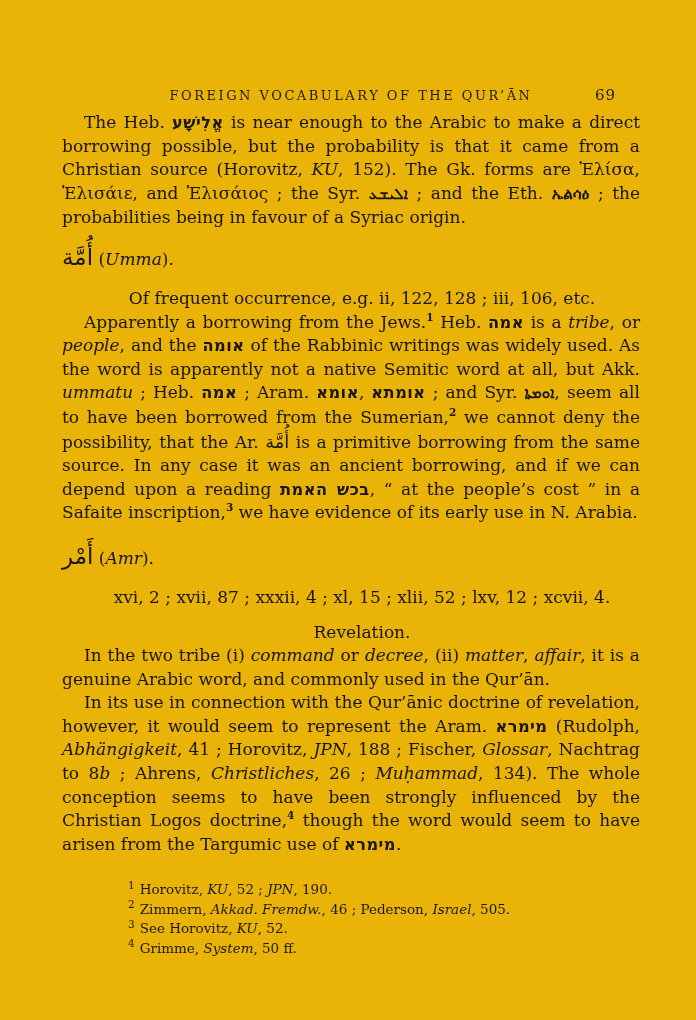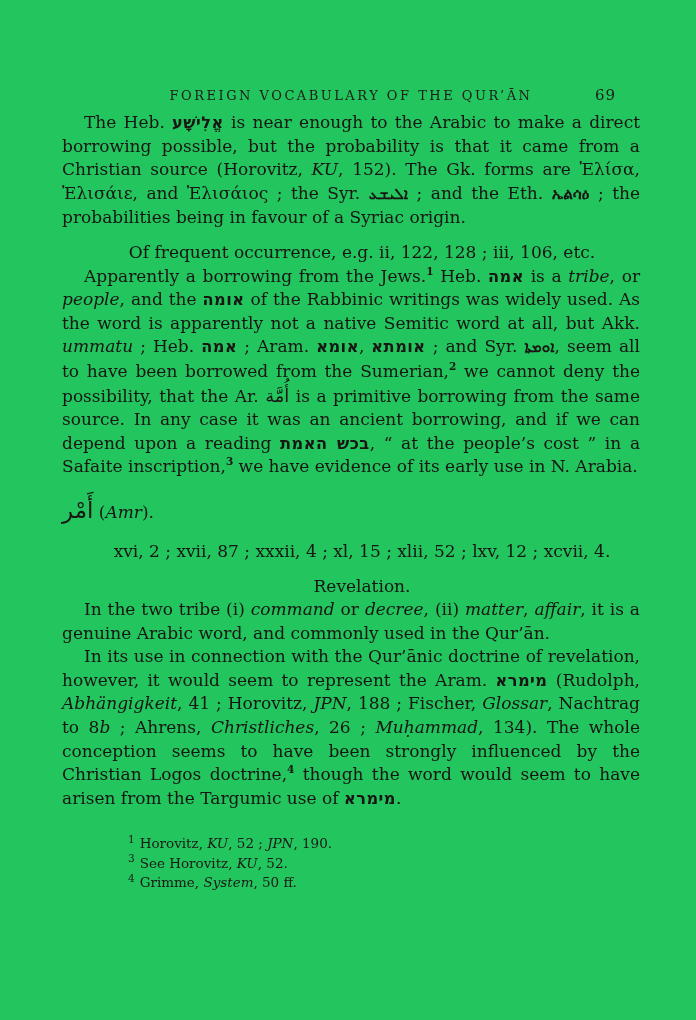--- a/index.html
+++ b/index.html
@@ -1,20 +1,20 @@
 <!DOCTYPE html>
 <html><head>
 <meta charset="utf-8">
 <style>
   html,body{margin:0;padding:0;background:#ffffff;}
   .page{
     position:relative;
     width:696px;height:1020px;
     box-sizing:border-box;
-    background:#22c55e;
+    background:#eab308;
     overflow:hidden;
     font-family:"DejaVu Serif","Liberation Serif",serif;
     color:#181512;
     padding-top:88px;
   }
   .runhead{
     position:relative;
     width:578px;margin-left:62px;
     text-align:center;
     font-size:13px;
@@ -76,26 +76,28 @@
 </head>
 <body>
 
 <div class="page">
   <div class="runhead">
     <span>FOREIGN VOCABULARY OF THE QUR’ĀN</span>
     <span class="pagenum">69</span>
   </div>
   <main id="content">
       <p class="body ind p1"><span>The Heb. </span><span class="heb" dir="rtl">אֱלִישָׁע</span><span> is near enough to the Arabic to make a direct borrowing possible, but the probability is that it came from a Christian source (Horovitz, </span><span class="it">KU</span><span>, 152).  The Gk. forms are Ἐλίσα, Ἐλισάιε, and Ἐλισάιος ; the Syr. </span><span class="syr" dir="rtl">ܐܠܝܫܥ</span><span> ; and the Eth. </span><span class="eth">ኤልሳዕ</span><span> ; the probabilities being in favour of a Syriac origin.</span></p>
+      <div class="entry"><span class="ar" dir="rtl">أُمَّة</span><span class="paren"> (<span class="it">Umma</span>).</span></div>
       <p class="body ind noj"><span>Of frequent occurrence, e.g. ii, 122, 128 ;  iii, 106, etc.</span></p>
       <p class="body ind"><span>Apparently a borrowing from the Jews.</span><sup class="fn">1</sup><span>  Heb. </span><span class="heb" dir="rtl">אמה</span><span> is a </span><span class="it">tribe</span><span>, or </span><span class="it">people</span><span>, and the </span><span class="heb" dir="rtl">אומה</span><span> of the Rabbinic writings was widely used. As the word is apparently not a native Semitic word at all, but Akk. </span><span class="it">ummatu</span><span> ;  Heb. </span><span class="heb" dir="rtl">אמה</span><span> ;  Aram. </span><span class="heb" dir="rtl">אומא</span><span>, </span><span class="heb" dir="rtl">אומתא</span><span> ;  and Syr. </span><span class="syr" dir="rtl">ܐܘܡܬܐ</span><span>, seem all to have been borrowed from the Sumerian,</span><sup class="fn">2</sup><span> we cannot deny the possibility, that the Ar. </span><span class="arin" dir="rtl">أُمَّة</span><span> is a primitive borrowing from the same source.  In any case it was an ancient borrowing, and if we can depend upon a reading </span><span class="heb" dir="rtl">בכש האמת</span><span>, “ at the people’s cost ” in a Safaite inscription,</span><sup class="fn">3</sup><span> we have evidence of its early use in N. Arabia.</span></p>
       <div class="entry entry2"><span class="ar" dir="rtl">أَمْر</span><span class="paren"> (<span class="it">Amr</span>).</span></div>
       <p class="body ind noj"><span>xvi, 2 ;  xvii, 87 ;  xxxii, 4 ;  xl, 15 ;  xlii, 52 ;  lxv, 12 ;  xcvii, 4.</span></p>
       <p class="body ind noj"><span>Revelation.</span></p>
       <p class="body ind"><span>In the two tribe (i) </span><span class="it">command</span><span> or </span><span class="it">decree</span><span>, (ii) </span><span class="it">matter</span><span>, </span><span class="it">affair</span><span>, it is a genuine Arabic word, and commonly used in the Qur’ān.</span></p>
       <p class="body ind"><span>In its use in connection with the Qur’ānic doctrine of revelation, however, it would seem to represent the Aram. </span><span class="heb" dir="rtl">מימרא</span><span> (Rudolph, </span><span class="it">Abhängigkeit</span><span>, 41 ;  Horovitz, </span><span class="it">JPN</span><span>, 188 ;  Fischer, </span><span class="it">Glossar</span><span>, Nachtrag to 8</span><span class="it">b</span><span> ;  Ahrens, </span><span class="it">Christliches</span><span>, 26 ;  </span><span class="it">Muḥammad</span><span>, 134).  The whole conception seems to have been strongly influenced by the Christian Logos doctrine,</span><sup class="fn">4</sup><span> though the word would seem to have arisen from the Targumic use of </span><span class="heb" dir="rtl">מימרא</span><span>.</span></p>
       <div class="footnotes">
         <div class="footnote"><sup class="fn">1</sup><span>Horovitz, </span><span class="it">KU</span><span>, 52 ;  </span><span class="it">JPN</span><span>, 190.</span></div>
+        <div class="footnote"><sup class="fn">2</sup><span>Zimmern, </span><span class="it">Akkad. Fremdw.</span><span>, 46 ;  Pederson, </span><span class="it">Israel</span><span>, 505.</span></div>
         <div class="footnote"><sup class="fn">3</sup><span>See Horovitz, </span><span class="it">KU</span><span>, 52.</span></div>
         <div class="footnote"><sup class="fn">4</sup><span>Grimme, </span><span class="it">System</span><span>, 50 ff.</span></div>
       </div>
     </main>
 </div>
 
 </body></html>

